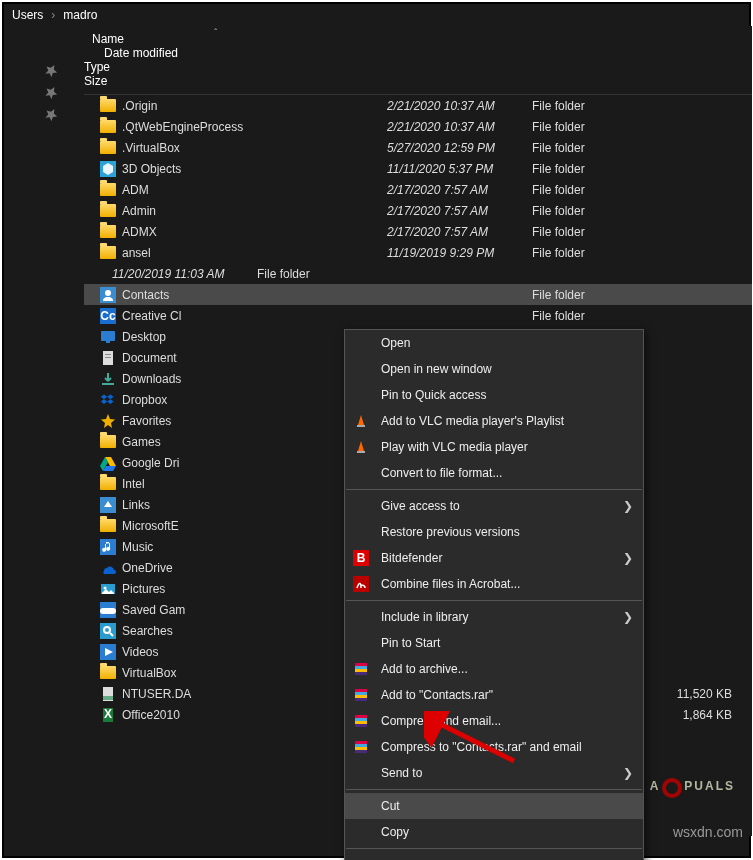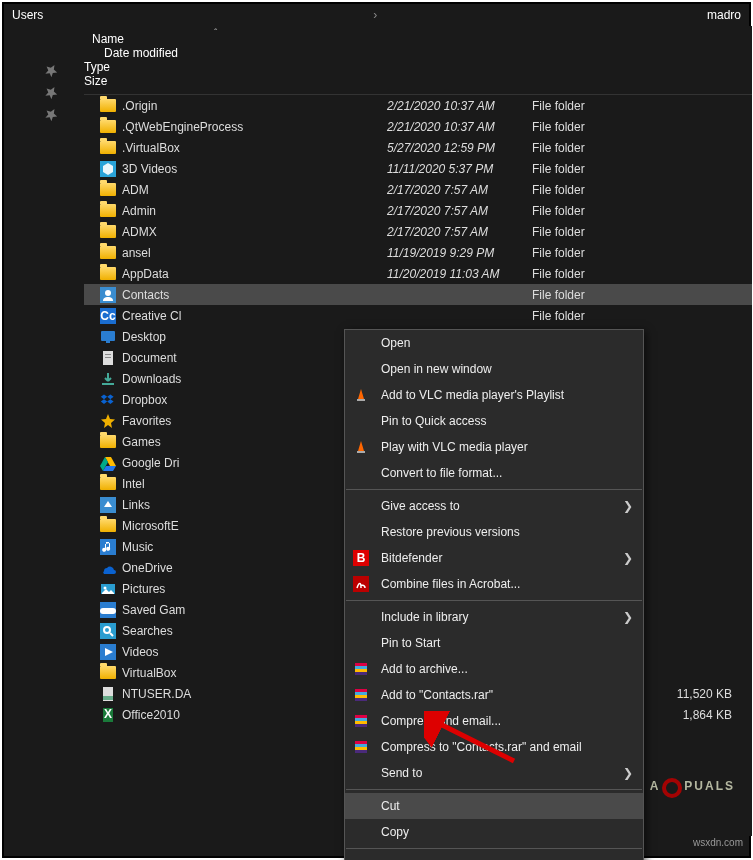--- a/index.html
+++ b/index.html
@@ -1,18 +1,18 @@
 <!DOCTYPE html>
 <html><head>
 <meta charset="utf-8">
 <style>
 *{margin:0;padding:0;box-sizing:border-box;font-family:'Segoe UI',Tahoma,sans-serif;font-size:12px;}
 body{background:#fff;width:753px;height:860px;overflow:hidden;position:relative;}
 .frame{border:2px solid #000;width:749px;height:856px;margin:2px auto;background:#1a1a1a;color:#ddd;position:relative;}
-.breadcrumb{padding:4px 8px;background:#1a1a1a;color:#fff;display:flex;align-items:center;gap:8px;justify-content:space-between;}
+.breadcrumb{padding:4px 8px;background:#1a1a1a;color:#fff;display:flex;align-items:center;gap:8px;}
 .breadcrumb span{cursor:default;}
 .crumb-sep{color:#888;}
 .content{display:flex;height:810px;}
 .sidebar{width:80px;background:#1a1a1a;padding-top:30px;}
 .pin{width:14px;height:14px;margin:8px 40px;transform:rotate(30deg);}
 .pin svg{width:100%;height:100%;fill:#777;}
 .main{flex:1;background:#1a1a1a;position:relative;}
 .headers{display:flex;padding:6px 0;border-bottom:1px solid #333;color:#fff;flex-direction:column;}
 .col-name{width:275px;padding-left:8px;position:relative;}
 .col-date{width:145px;margin-left:20px;}
@@ -36,21 +36,21 @@
 .ctx-item.hl{background:#4a4a4a;}
 .ctx-sep{height:1px;background:#555;margin:3px 1px;}
 .ctx-ico{position:absolute;left:8px;width:16px;height:16px;}
 .ctx-arrow{position:absolute;right:10px;color:#ccc;}
 
 .arrow-ann{position:absolute;left:340px;top:685px;z-index:15;}
 .arrow-ann svg{width:100px;height:60px;}
 
 .wm{position:absolute;right:14px;bottom:60px;font-size:22px;color:#cfd3b8;font-weight:600;letter-spacing:2px;display:flex;align-items:center;opacity:0.85;}
 .wm .redcirc{width:20px;height:20px;border:4px solid #b00;border-radius:50%;display:inline-block;margin:0 2px;position:relative;top:2px;}
-.site{position:absolute;right:6px;bottom:8px;font-size:10px;color:#999;margin-top:41px;}
+.site{position:absolute;right:6px;bottom:16px;font-size:14px;color:#999;margin-top:41px;}
 </style>
 </head>
 <body>
 
 <div class="frame">
 
   <div class="breadcrumb">
     <span>Users</span>
     <span class="crumb-sep">›</span>
     <span>madro</span>
@@ -111,21 +111,21 @@
             <div class="col-size"></div>
           </div>
           <div class="row">
             <div class="col-name">
               <span class="icon">
                 <svg class="svg-ico" viewBox="0 0 16 16">
                   <rect width="16" height="16" fill="#2aa3d8"></rect>
                   <path d="M3 5l5-3 5 3v6l-5 3-5-3z" fill="#fff" opacity="0.9"></path>
                 </svg>
               </span>
-              <span>3D Videos</span>
+              <span>3D Objects</span>
             </div>
             <div class="col-date">11/11/2020 5:37 PM</div>
             <div class="col-type">File folder</div>
             <div class="col-size"></div>
           </div>
           <div class="row">
             <div class="col-name">
               <span class="icon">
                 <div class="folder-icon"></div>
               </span>
@@ -162,26 +162,20 @@
               <span class="icon">
                 <div class="folder-icon"></div>
               </span>
               <span>ansel</span>
             </div>
             <div class="col-date">11/19/2019 9:29 PM</div>
             <div class="col-type">File folder</div>
             <div class="col-size"></div>
           </div>
           <div class="row">
-            <div class="col-name">
-              <span class="icon">
-                <div class="folder-icon"></div>
-              </span>
-              <span>AppData</span>
-            </div>
             <div class="col-date">11/20/2019 11:03 AM</div>
             <div class="col-type">File folder</div>
             <div class="col-size"></div>
           </div>
           <div class="row selected">
             <div class="col-name">
               <span class="icon">
                 <svg class="svg-ico" viewBox="0 0 16 16">
                   <rect width="16" height="16" fill="#3a8dd0"></rect>
                   <circle cx="8" cy="6" r="3" fill="#fff"></circle>
@@ -467,28 +461,28 @@
         </div>
 
       <div class="ctx" id="ctx">
           <div class="ctx-item">
             <span>Open</span>
           </div>
           <div class="ctx-item">
             <span>Open in new window</span>
           </div>
           <div class="ctx-item">
+            <span>Pin to Quick access</span>
+          </div>
+          <div class="ctx-item">
             <span class="ctx-ico"><svg class="svg-ico" viewBox="0 0 16 16">
                 <path d="M8 2l3 10H5z" fill="#f60"></path>
                 <rect x="4" y="12" width="8" height="2" fill="#aaa"></rect>
               </svg></span>
             <span>Add to VLC media player's Playlist</span>
-          </div>
-          <div class="ctx-item">
-            <span>Pin to Quick access</span>
           </div>
           <div class="ctx-item">
             <span class="ctx-ico"><svg class="svg-ico" viewBox="0 0 16 16">
                 <path d="M8 2l3 10H5z" fill="#f60"></path>
                 <rect x="4" y="12" width="8" height="2" fill="#aaa"></rect>
               </svg></span>
             <span>Play with VLC media player</span>
           </div>
           <div class="ctx-item">
             <span>Convert to file format...</span>

